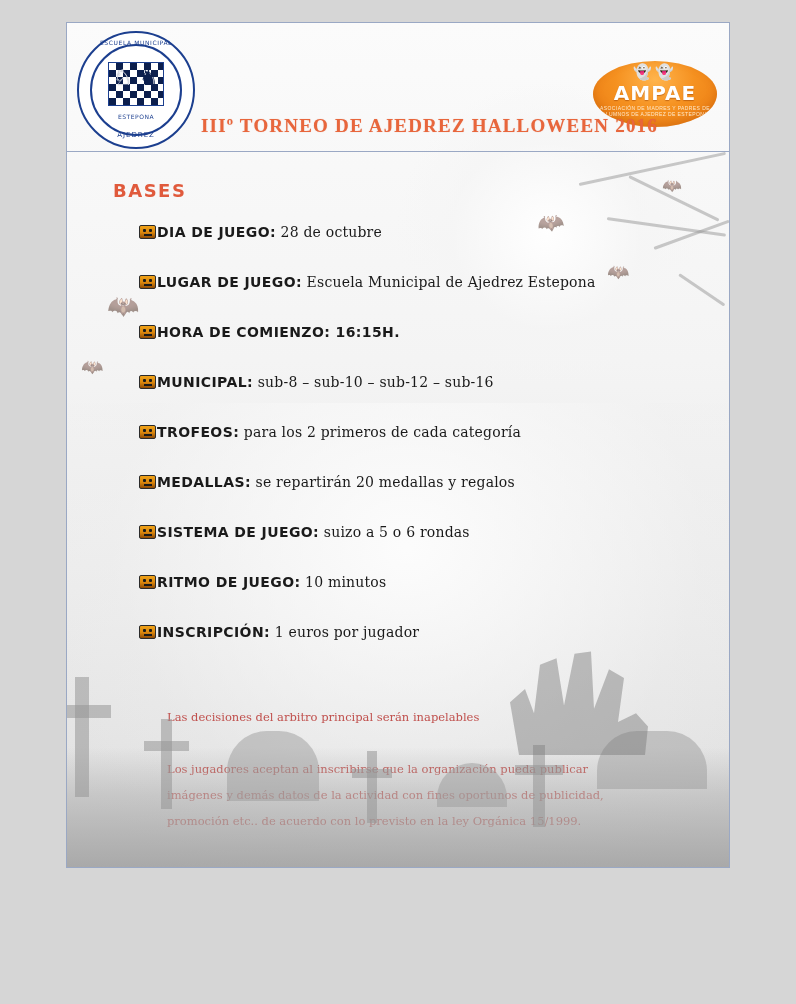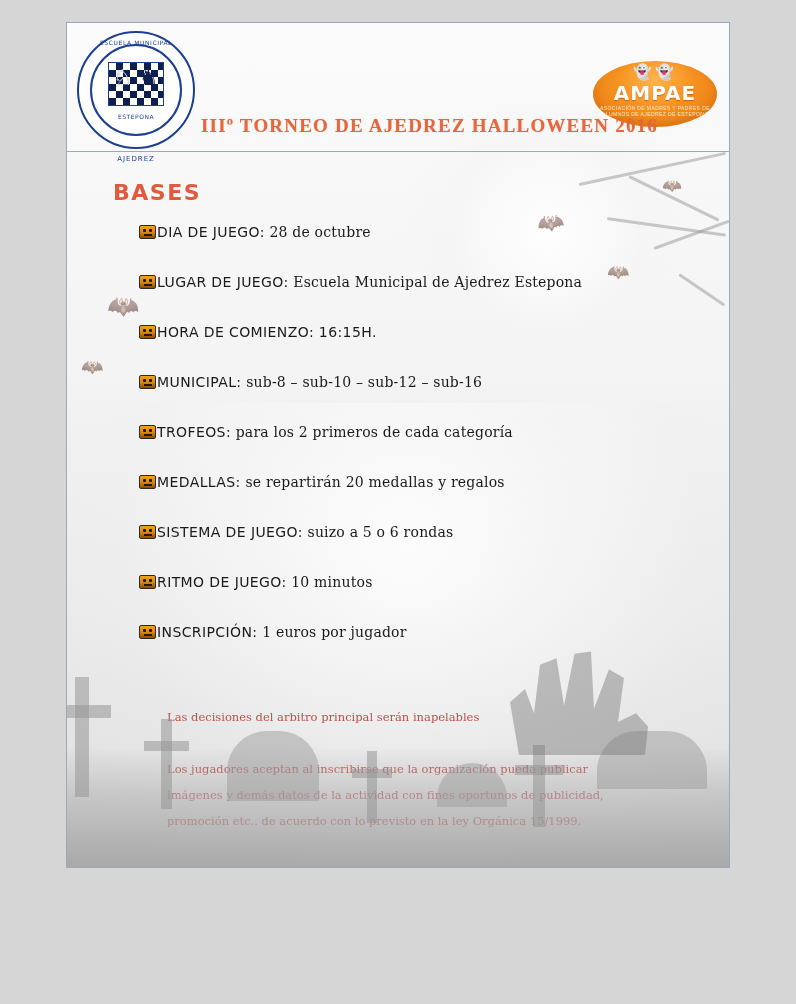--- a/index.html
+++ b/index.html
@@ -115,21 +115,20 @@
     position: absolute; left: 0; top: 82px; width: 118px;
     text-align: center;
     font-size: 6px; letter-spacing: .5px; color: #1c3f8f;
     font-family: "DejaVu Sans", sans-serif;
   }
   .crest .crest-bottom {
     position: absolute; left: 0; top: 100px; width: 118px;
     text-align: center;
     font-size: 7px; letter-spacing: 1px; color: #1c3f8f;
     font-family: "DejaVu Sans", sans-serif;
-    margin-top: 24px;
   }
 
   
   .ampae {
     position: absolute;
     right: 12px; top: 38px;
     width: 124px; height: 66px;
     border-radius: 50% / 50%;
     background: radial-gradient(ellipse at 50% 28%, #ffb44c 0%, #f59120 45%, #ea7a12 100%);
     box-shadow: inset 0 -4px 8px rgba(180,80,0,.35);
@@ -164,21 +163,21 @@
     left: 0; top: 129px;
     width: 100%;
     bottom: 0;
   }
   .bases {
     position: absolute;
     left: 46px; top: 28px;
     color: #e05a3c;
     font-family: "DejaVu Sans", sans-serif;
     font-weight: bold;
-    font-size: 22px;
+    font-size: 18px;
     letter-spacing: 1.5px;
   }
 
   .items {
     position: absolute;
     left: 72px;
     top: 70px;
     width: 560px;
   }
   .item {
@@ -210,21 +209,21 @@
   .bullet::after  { right: 3px; }
   .bullet i {
     position: absolute;
     left: 4px; bottom: 2px;
     width: 8px; height: 2px;
     background: #1a1a1a;
   }
   .label {
     color: #1a1a1a;
     font-family: "DejaVu Sans", sans-serif;
-    font-weight: normal;
+    font-weight: bold;
     font-size: 14px;
     letter-spacing: .4px;
   }
   .value {
     color: #1a1a1a;
     font-family: "DejaVu Serif", serif;
     font-size: 14px;
     letter-spacing: .2px;
   }
 

